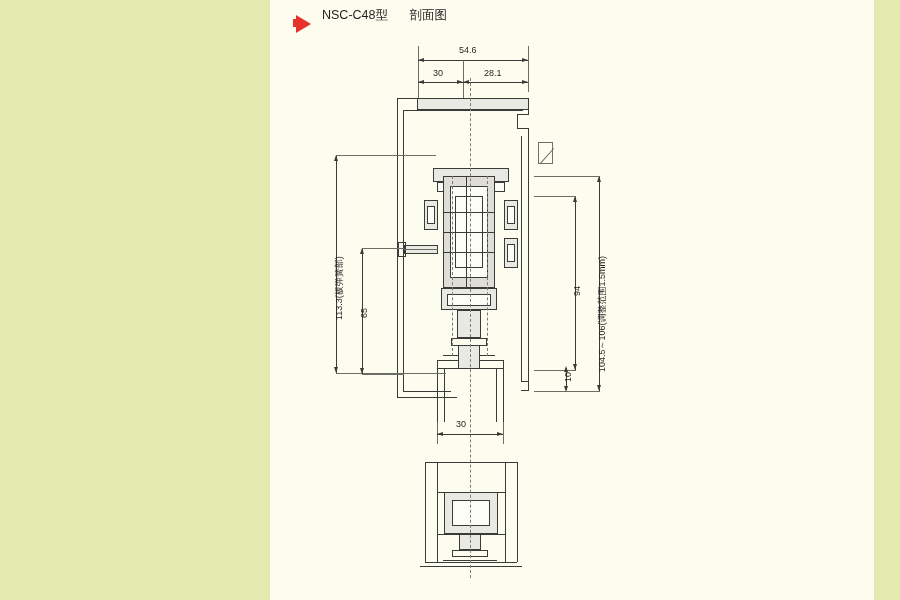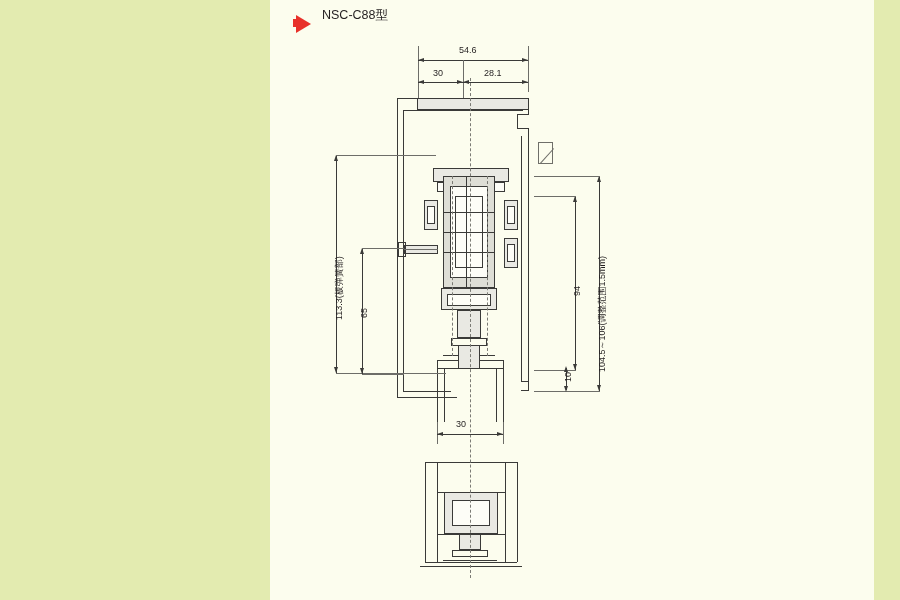--- a/index.html
+++ b/index.html
@@ -76,21 +76,22 @@
   <div class="band-right"></div>
   <div class="canvas"></div>
 
   <div class="header">
     <div>
       <div class="arrow"></div>
       <div class="arrow-tail"></div>
     </div>
     <div class="title-lines">
       <div class="title-line">
-        <span>NSC-C88型</span>
+        <span>NSC-C48型</span>
+        <span class="sec">剖面图</span>
       </div>
     </div>
   </div>
 
   <div>
 
     <div class="ln v thin" style="left:418px; top:46px; height:52px;"></div>
     <div class="ln v thin" style="left:528px; top:46px; height:46px;"></div>
 
     <div class="ln h" style="left:418px; top:60px; width:110px;"></div>

